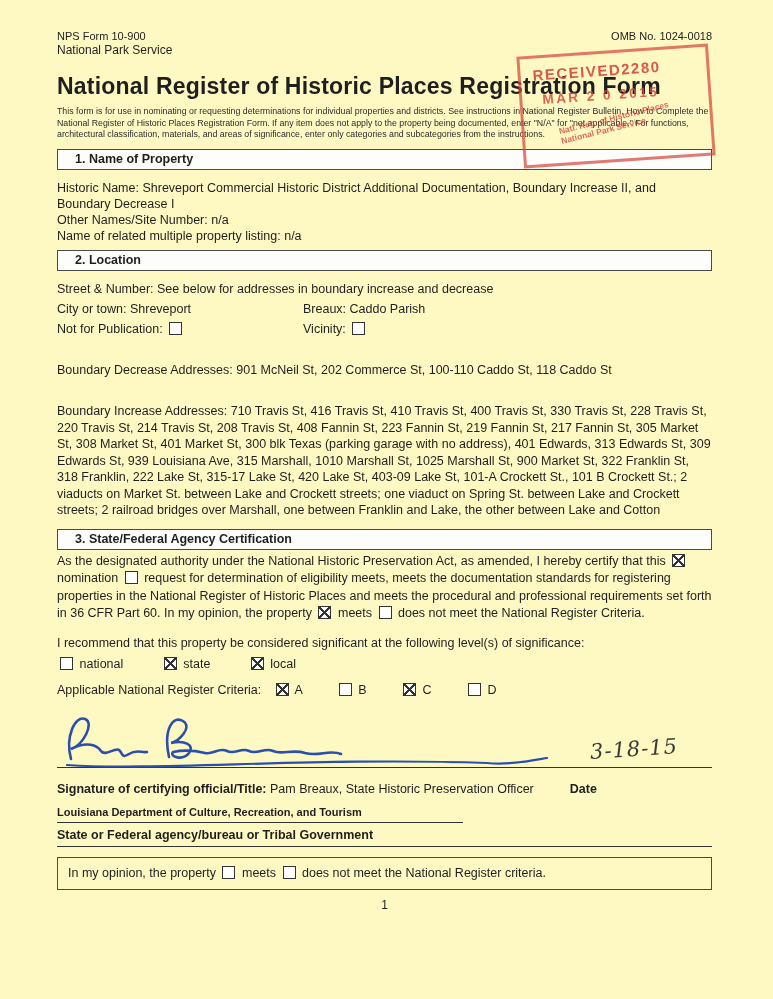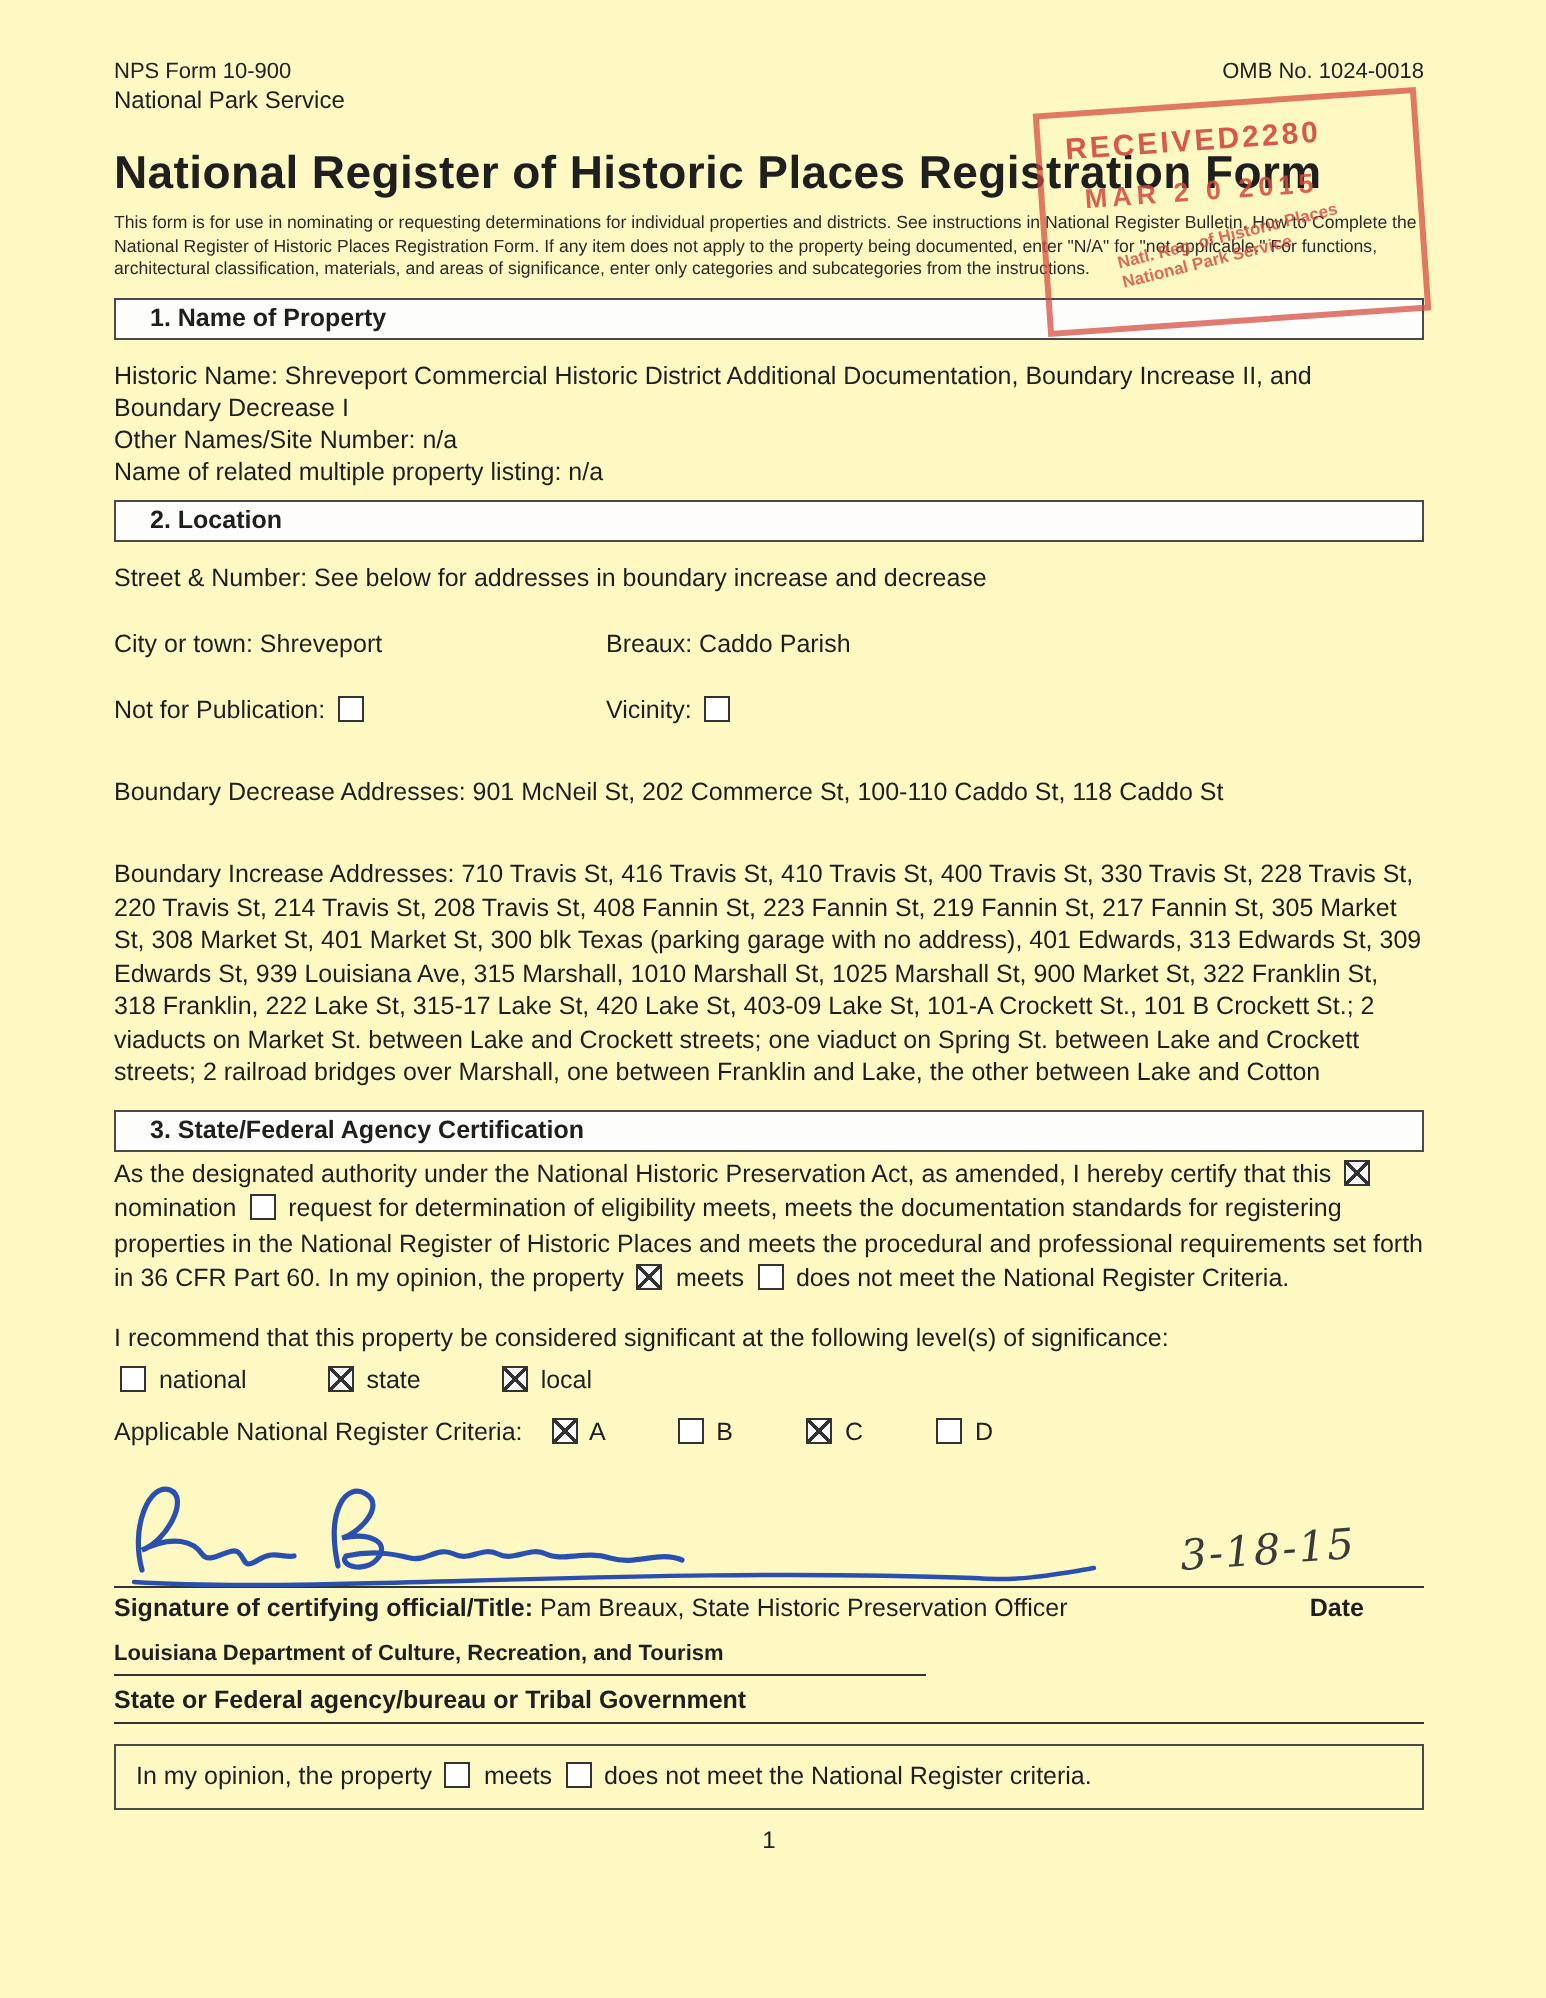--- a/index.html
+++ b/index.html
@@ -30,21 +30,21 @@
     border:1.5px solid #4a4a4a; margin-top:8px; padding:2px 22px 3px 17px;
     font-weight:bold; font-size:12.5px; background:#fdfdfb;
   }
   .section-box.s2 { margin-top:6px; }
   .section-box.s3 { margin-top:10px; }
   .bodytext { font-size:12.5px; line-height:16px; }
   .sec1-text { margin-top:10px; }
   .para { font-size:12.5px; line-height:16.5px; }
   .mt14 { margin-top:25px; }
 
-  .row3 { display:flex; margin-top:17px; }
+  .row3 { display:flex; margin-top:4px; }
   .c1 { width:246px; } .c2 { width:205px; } .c3 { flex:1; }
 
   
   .cb {
     display:inline-block; width:13px; height:13px; border:1.4px solid #333;
     vertical-align:-2px; margin:0 3px; background:#fff;
   }
   .cb.checked {
     background-image:
       linear-gradient(45deg,  transparent 44%, #333 44%, #333 56%, transparent 56%),
@@ -60,21 +60,21 @@
   .crit-group.first { margin-left:8px; }
 
   
   .sig-area { position:relative; margin-top:12px; height:58px; border-bottom:1.6px solid #333; }
   .sig-svg { position:absolute; left:0; bottom:-6px; }
   .sig-date {
     position:absolute; right:34px; bottom:6px;
     font-family:"DejaVu Serif", serif; font-style:italic;
     font-size:21px; color:#3a3a3a; transform:rotate(-4deg); letter-spacing:1px;
   }
-  .sig-caption { display:flex; justify-content:space-between; margin-top:3px; font-size:12.5px;gap:36px; }
+  .sig-caption { display:flex; margin-top:14px; font-size:12.5px;gap:36px; }
   .bold { font-weight:bold; }
   .date-label { margin-right:30px; font-weight:bold; }
 
   .org { margin-top:10px; font-weight:bold; font-size:11px; border-bottom:1.6px solid #333; padding-bottom:4px; width:62%; }
   .org2 { margin-top:5px; font-weight:bold; font-size:12.5px; border-bottom:1.6px solid #333; padding-bottom:4px; width:100%; }
 
   .opinion-box { border:1.5px solid #4a4a4a; margin-top:10px; padding:8px 10px 9px; font-size:12.5px; }
   .page-number { text-align:center; margin-top:8px; font-size:12px; }
 </style>
 </head>

